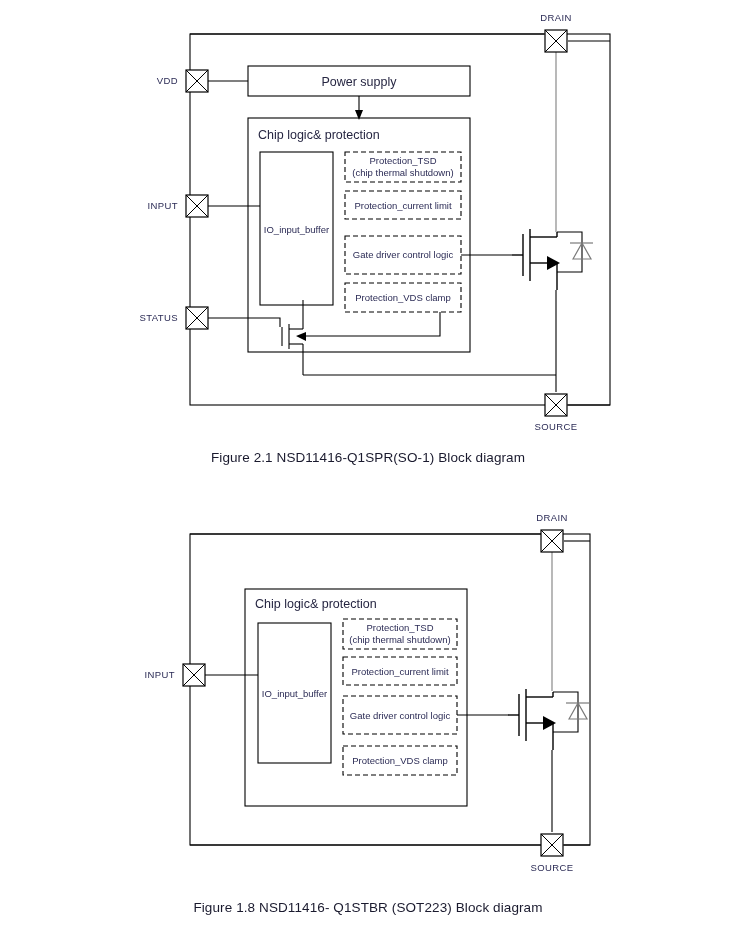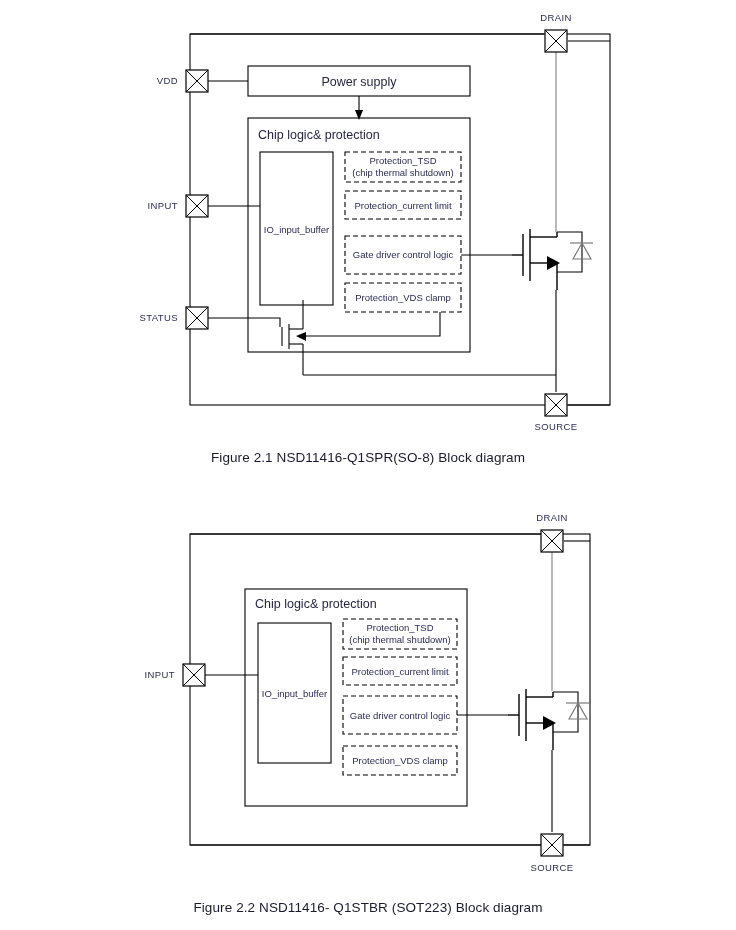--- a/index.html
+++ b/index.html
@@ -131,21 +131,21 @@
   <text class="pinlbl" x="556" y="21" text-anchor="middle">DRAIN</text>
 
   <g>
     <rect class="pinbox" x="545" y="394" width="22" height="22"></rect>
     <line class="pinx" x1="545" y1="394" x2="567" y2="416"></line>
     <line class="pinx" x1="567" y1="394" x2="545" y2="416"></line>
   </g>
   <text class="pinlbl" x="556" y="430" text-anchor="middle">SOURCE</text>
 
 </svg>
-<div class="caption" style="top:450px;">Figure 2.1 NSD11416-Q1SPR(SO-8) Block diagram</div>
+<div class="caption" style="top:450px;">Figure 2.1 NSD11416-Q1SPR(SO-1) Block diagram</div>
 </div>
 
 <div class="fig" style="top:495px;height:435px;">
 <svg width="736" height="435" viewBox="0 0 736 435">
 
   <rect class="boxsolid" x="190" y="39" width="400" height="311"></rect>
 
   <path class="wire-gray" d="M552,57 L552,196"></path>
 
   <path class="wire" d="M203,180 L258,180"></path>
@@ -208,14 +208,14 @@
   <text class="pinlbl" x="552" y="26" text-anchor="middle">DRAIN</text>
 
   <g>
     <rect class="pinbox" x="541" y="339" width="22" height="22"></rect>
     <line class="pinx" x1="541" y1="339" x2="563" y2="361"></line>
     <line class="pinx" x1="563" y1="339" x2="541" y2="361"></line>
   </g>
   <text class="pinlbl" x="552" y="376" text-anchor="middle">SOURCE</text>
 
 </svg>
-<div class="caption" style="top:405px;">Figure 2.2 NSD11416- Q1STBR (SOT223) Block diagram</div>
+<div class="caption" style="top:405px;">Figure 1.8 NSD11416- Q1STBR (SOT223) Block diagram</div>
 </div>
 
 </body></html>

